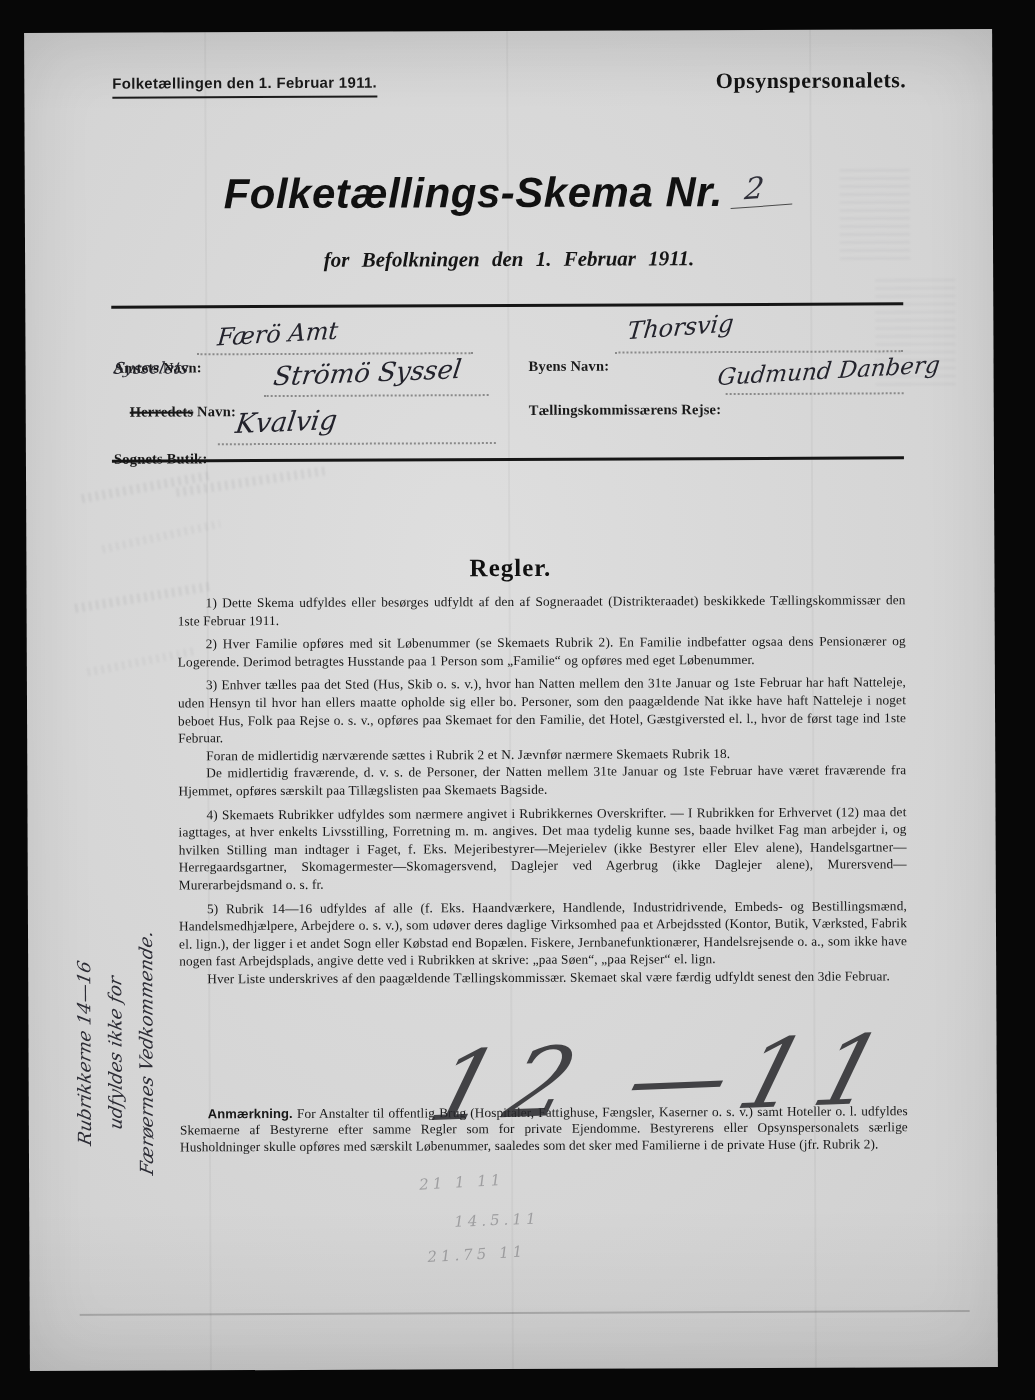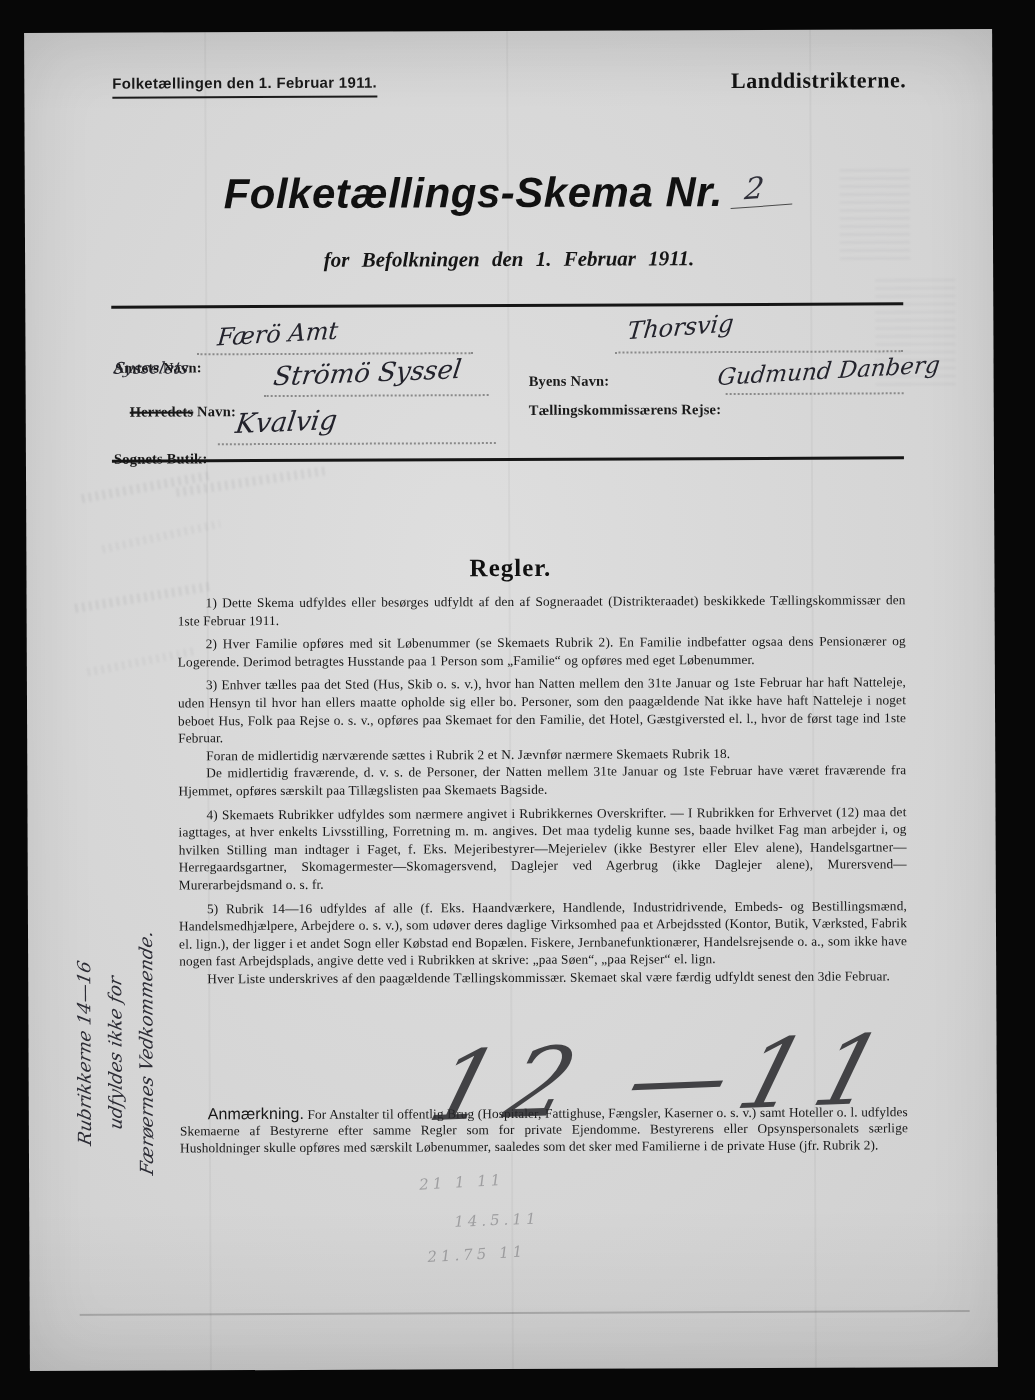--- a/index.html
+++ b/index.html
@@ -81,21 +81,21 @@
     font-family:"Liberation Serif", serif;font-size:13.3px;line-height:17.6px;
     color:#171717;text-align:justify;letter-spacing:0.15px;
   }
   .para{text-indent:28px;margin:0;}
   .para.gap{margin-bottom:6px;}
   .annotation{
     position:absolute;left:151px;top:1074px;width:728px;
     font-family:"Liberation Serif", serif;font-size:13.3px;line-height:16.4px;
     color:#171717;text-align:justify;text-indent:28px;letter-spacing:0.1px;
   }
-  .annotation .anm-label{font-family:"Liberation Sans", sans-serif;font-weight:normal;font-size:16px;}
+  .annotation .anm-label{font-family:"Liberation Sans", sans-serif;font-weight:bold;font-size:13px;}
 
   
   .vertical-note{
     position:absolute;left:-62px;top:972px;width:300px;height:96px;
     transform:rotate(-90deg);
     transform-origin:50% 50%;
     text-align:center;
   }
   .vertical-note .vn-line{
     display:block;font-family:"DejaVu Serif", serif;font-style:italic;
@@ -137,21 +137,21 @@
 
   <div class="ghost" style="left:55px;top:450px;width:130px;height:9px;transform:rotate(-10deg);"></div>
   <div class="ghost soft" style="left:75px;top:500px;width:120px;height:8px;transform:rotate(-12deg);"></div>
   <div class="ghost" style="left:48px;top:560px;width:140px;height:9px;transform:rotate(-9deg);"></div>
   <div class="ghost soft" style="left:60px;top:625px;width:110px;height:8px;transform:rotate(-11deg);"></div>
   <div class="ghost" style="left:150px;top:445px;width:150px;height:9px;transform:rotate(-8deg);"></div>
   <div class="ghost soft" style="left:815px;top:140px;width:70px;height:90px;background:repeating-linear-gradient(180deg, rgba(110,110,115,0.25) 0 2px, rgba(110,110,115,0) 2px 8px);"></div>
   <div class="ghost soft" style="left:850px;top:250px;width:80px;height:110px;background:repeating-linear-gradient(180deg, rgba(110,110,115,0.22) 0 2px, rgba(110,110,115,0) 2px 8px);"></div>
 
   <div class="header-left">Folketællingen den 1. Februar 1911.</div>
-  <div class="header-right">Landdistrikterne.</div>
+  <div class="header-right">Opsynspersonalets.</div>
 
   <div class="title-block">
     <span class="title-main">Folketællings-Skema Nr.</span>
     <span class="title-number">2</span>
   </div>
   <div class="subtitle">for Befolkningen den 1. Februar 1911.</div>
 
   <div class="rule r1"></div>
 
   <div class="field-label" style="left:88px;top:303px;">Amtets Navn:</div>
@@ -163,21 +163,21 @@
     <span class="struck">Herredets</span>
     <span>Navn:</span>
   </div>
   <div class="dots" style="left:238px;top:362px;width:225px;"></div>
   <div class="hand" style="left:248px;top:326px;font-size:26px;transform:rotate(-2deg) skewX(-10deg);">Strömö Syssel</div>
 
   <div class="field-label" style="left:88px;top:394px;">Sognets Butik:</div>
   <div class="dots" style="left:192px;top:410px;width:278px;"></div>
   <div class="hand" style="left:210px;top:374px;font-size:27px;transform:rotate(-2deg) skewX(-10deg);">Kvalvig</div>
 
-  <div class="field-label" style="left:503px;top:318px;">Byens Navn:</div>
+  <div class="field-label" style="left:503px;top:303px;">Byens Navn:</div>
   <div class="dots" style="left:590px;top:320px;width:288px;"></div>
   <div class="hand" style="left:602px;top:283px;font-size:24px;transform:rotate(-4deg) skewX(-10deg);">Thorsvig</div>
 
   <div class="field-label" style="left:503px;top:347px;">Tællingskommissærens Rejse:</div>
   <div class="dots" style="left:700px;top:362px;width:178px;"></div>
   <div class="hand" style="left:692px;top:328px;font-size:23px;transform:rotate(-3deg) skewX(-10deg);">Gudmund Danberg</div>
 
   <div class="rule r2"></div>
 
   <div class="regler-heading">Regler.</div>

